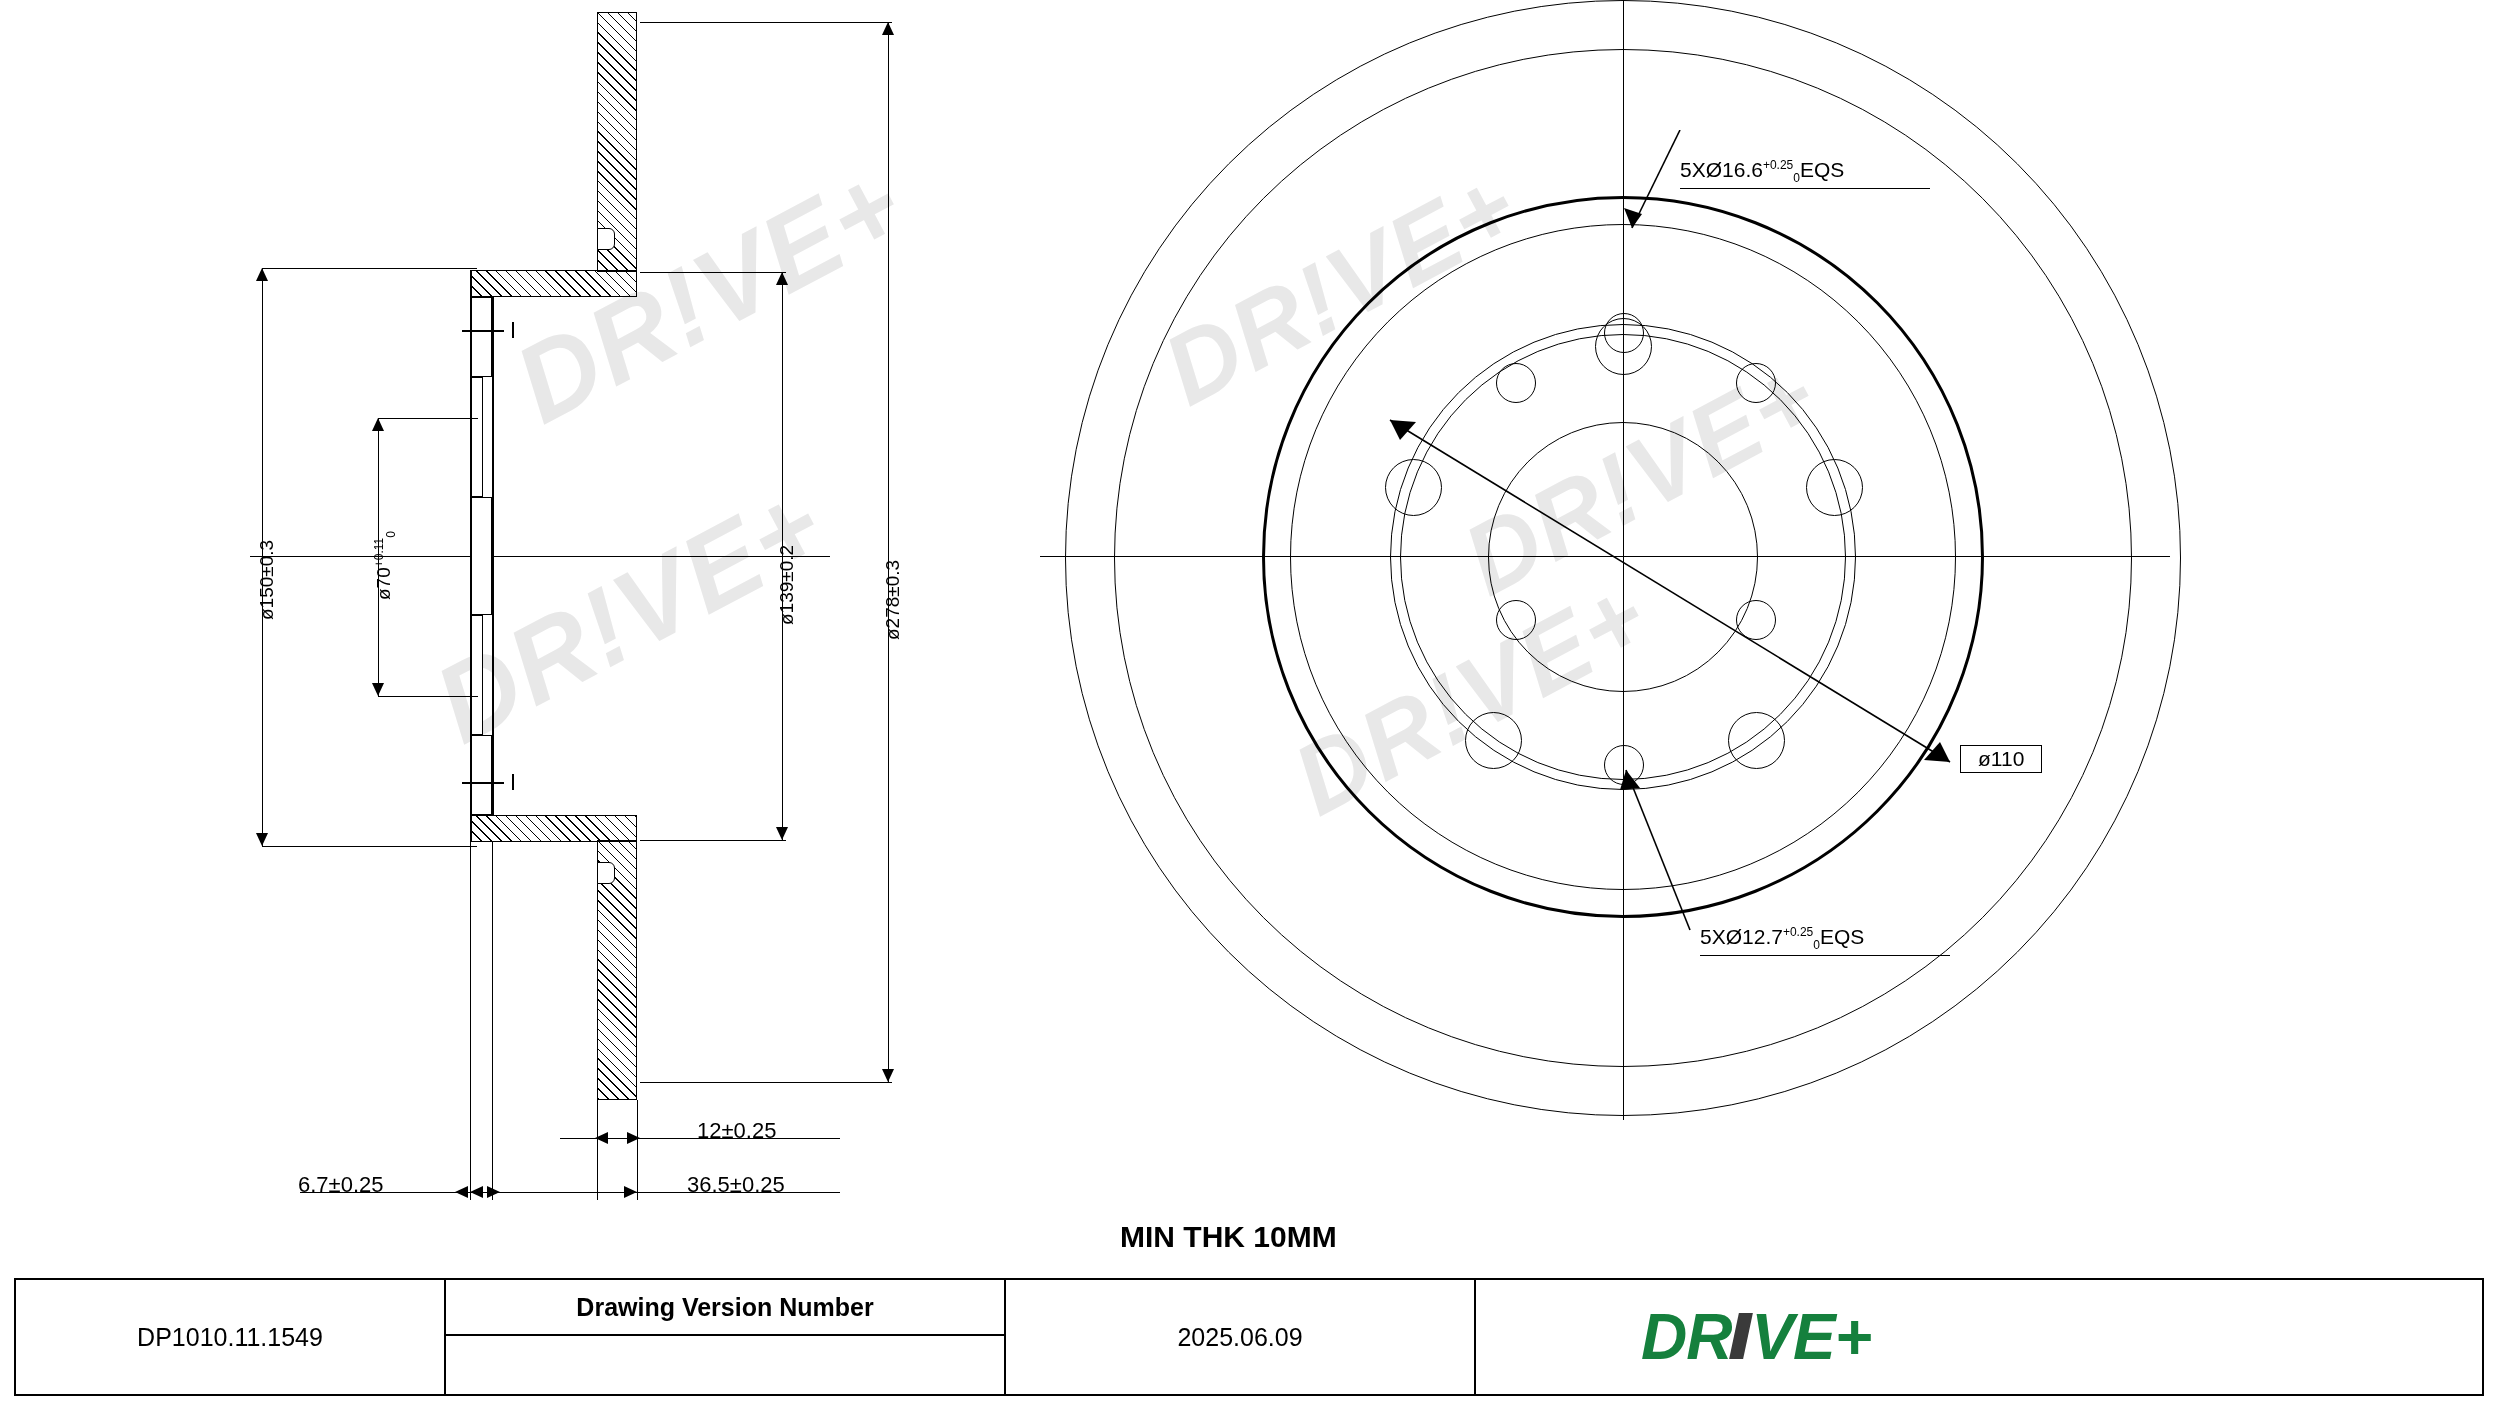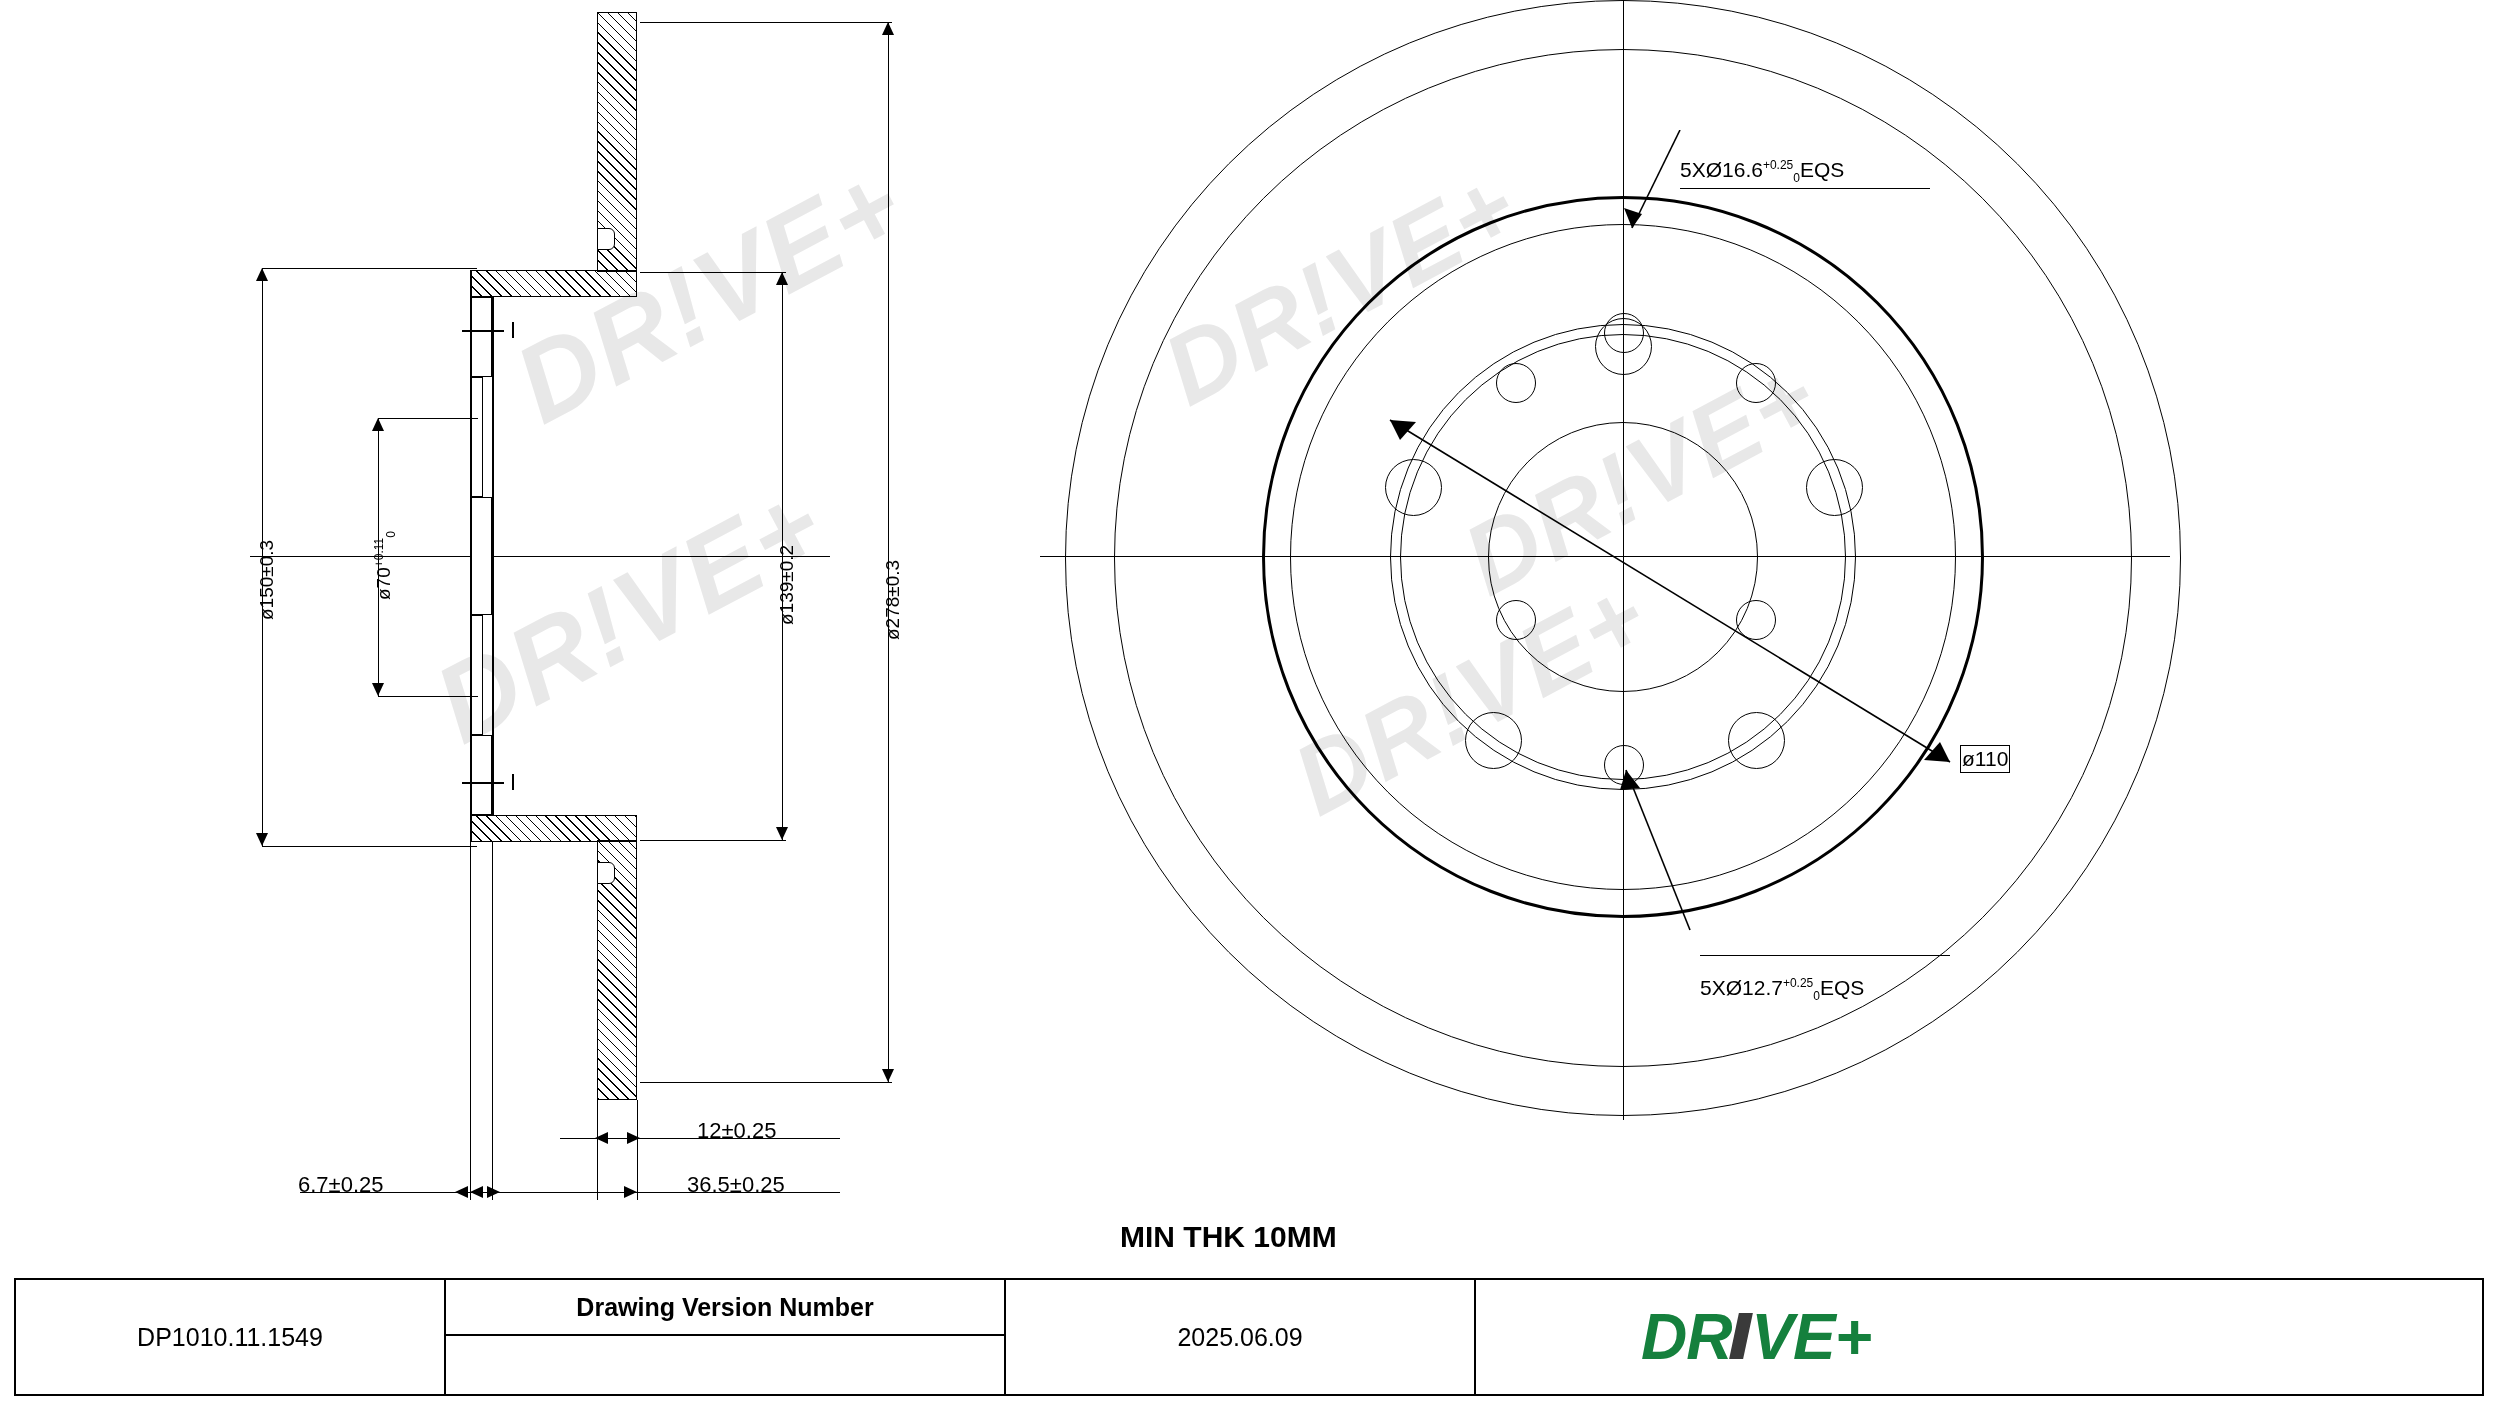--- a/index.html
+++ b/index.html
@@ -21,21 +21,21 @@
   .circ-bold{position:absolute;border:3px solid #000;border-radius:50%;z-index:3;box-sizing:border-box;}
 
   
   .cl{position:absolute;background:#000;z-index:2;}
 
   .lbl{position:absolute;font-size:19px;white-space:nowrap;z-index:6;}
   .lbl-v{position:absolute;font-size:19px;white-space:nowrap;z-index:6;transform:rotate(-90deg);transform-origin:left top;}
   .sup{font-size:12px;vertical-align:super;}
   .sub{font-size:12px;vertical-align:sub;}
 
-  .boxed{border:1.4px solid #000;padding:1px 1px;}
+  .boxed{border:1.4px solid #000;padding:1px 17px;}
 
   
   .hatch{position:absolute;z-index:2;
      background-image:repeating-linear-gradient(45deg,#000 0,#000 1px,transparent 1px,transparent 7px);
      border:1.6px solid #000;box-sizing:border-box;}
   .solidpart{position:absolute;z-index:2;border:1.6px solid #000;box-sizing:border-box;background:#fff;}
 
   
   .titleblock{position:absolute;left:14px;top:1278px;width:2470px;height:118px;
      border:2px solid #000;box-sizing:border-box;display:flex;z-index:8;background:#fff;}
@@ -171,21 +171,21 @@
   </svg>
   <div class="lbl" style="left:1680px;top:158px;font-size:21px;">
     <span>5XØ16.6</span><span class="sup">+0.25</span><span class="sub">0</span><span>EQS</span>
   </div>
   <div class="ln hln" style="left:1680px;top:188px;width:250px;height:1px;"></div>
 
   <svg style="position:absolute;left:1560px;top:760px;width:320px;height:190px;z-index:5;">
     <line x1="130" y1="170" x2="66" y2="10" stroke="#000" stroke-width="1.6"></line>
     <polygon points="66,10 80,28 60,30" fill="#000"></polygon>
   </svg>
-  <div class="lbl" style="left:1700px;top:976px;font-size:21px;text-align:right;">
+  <div class="lbl" style="left:1700px;top:925px;font-size:21px;text-align:right;">
     <span>5XØ12.7</span><span class="sup">+0.25</span><span class="sub">0</span><span>EQS</span>
   </div>
   <div class="ln hln" style="left:1700px;top:955px;width:250px;height:1px;"></div>
 
   <svg style="position:absolute;left:1380px;top:400px;width:590px;height:390px;z-index:5;">
     <line x1="10" y1="20" x2="570" y2="362" stroke="#000" stroke-width="1.6"></line>
     <polygon points="10,20 36,22 20,40" fill="#000"></polygon>
     <polygon points="570,362 544,360 560,342" fill="#000"></polygon>
   </svg>
   <div class="lbl boxed" style="left:1960px;top:745px;font-size:21px;">ø110</div>

